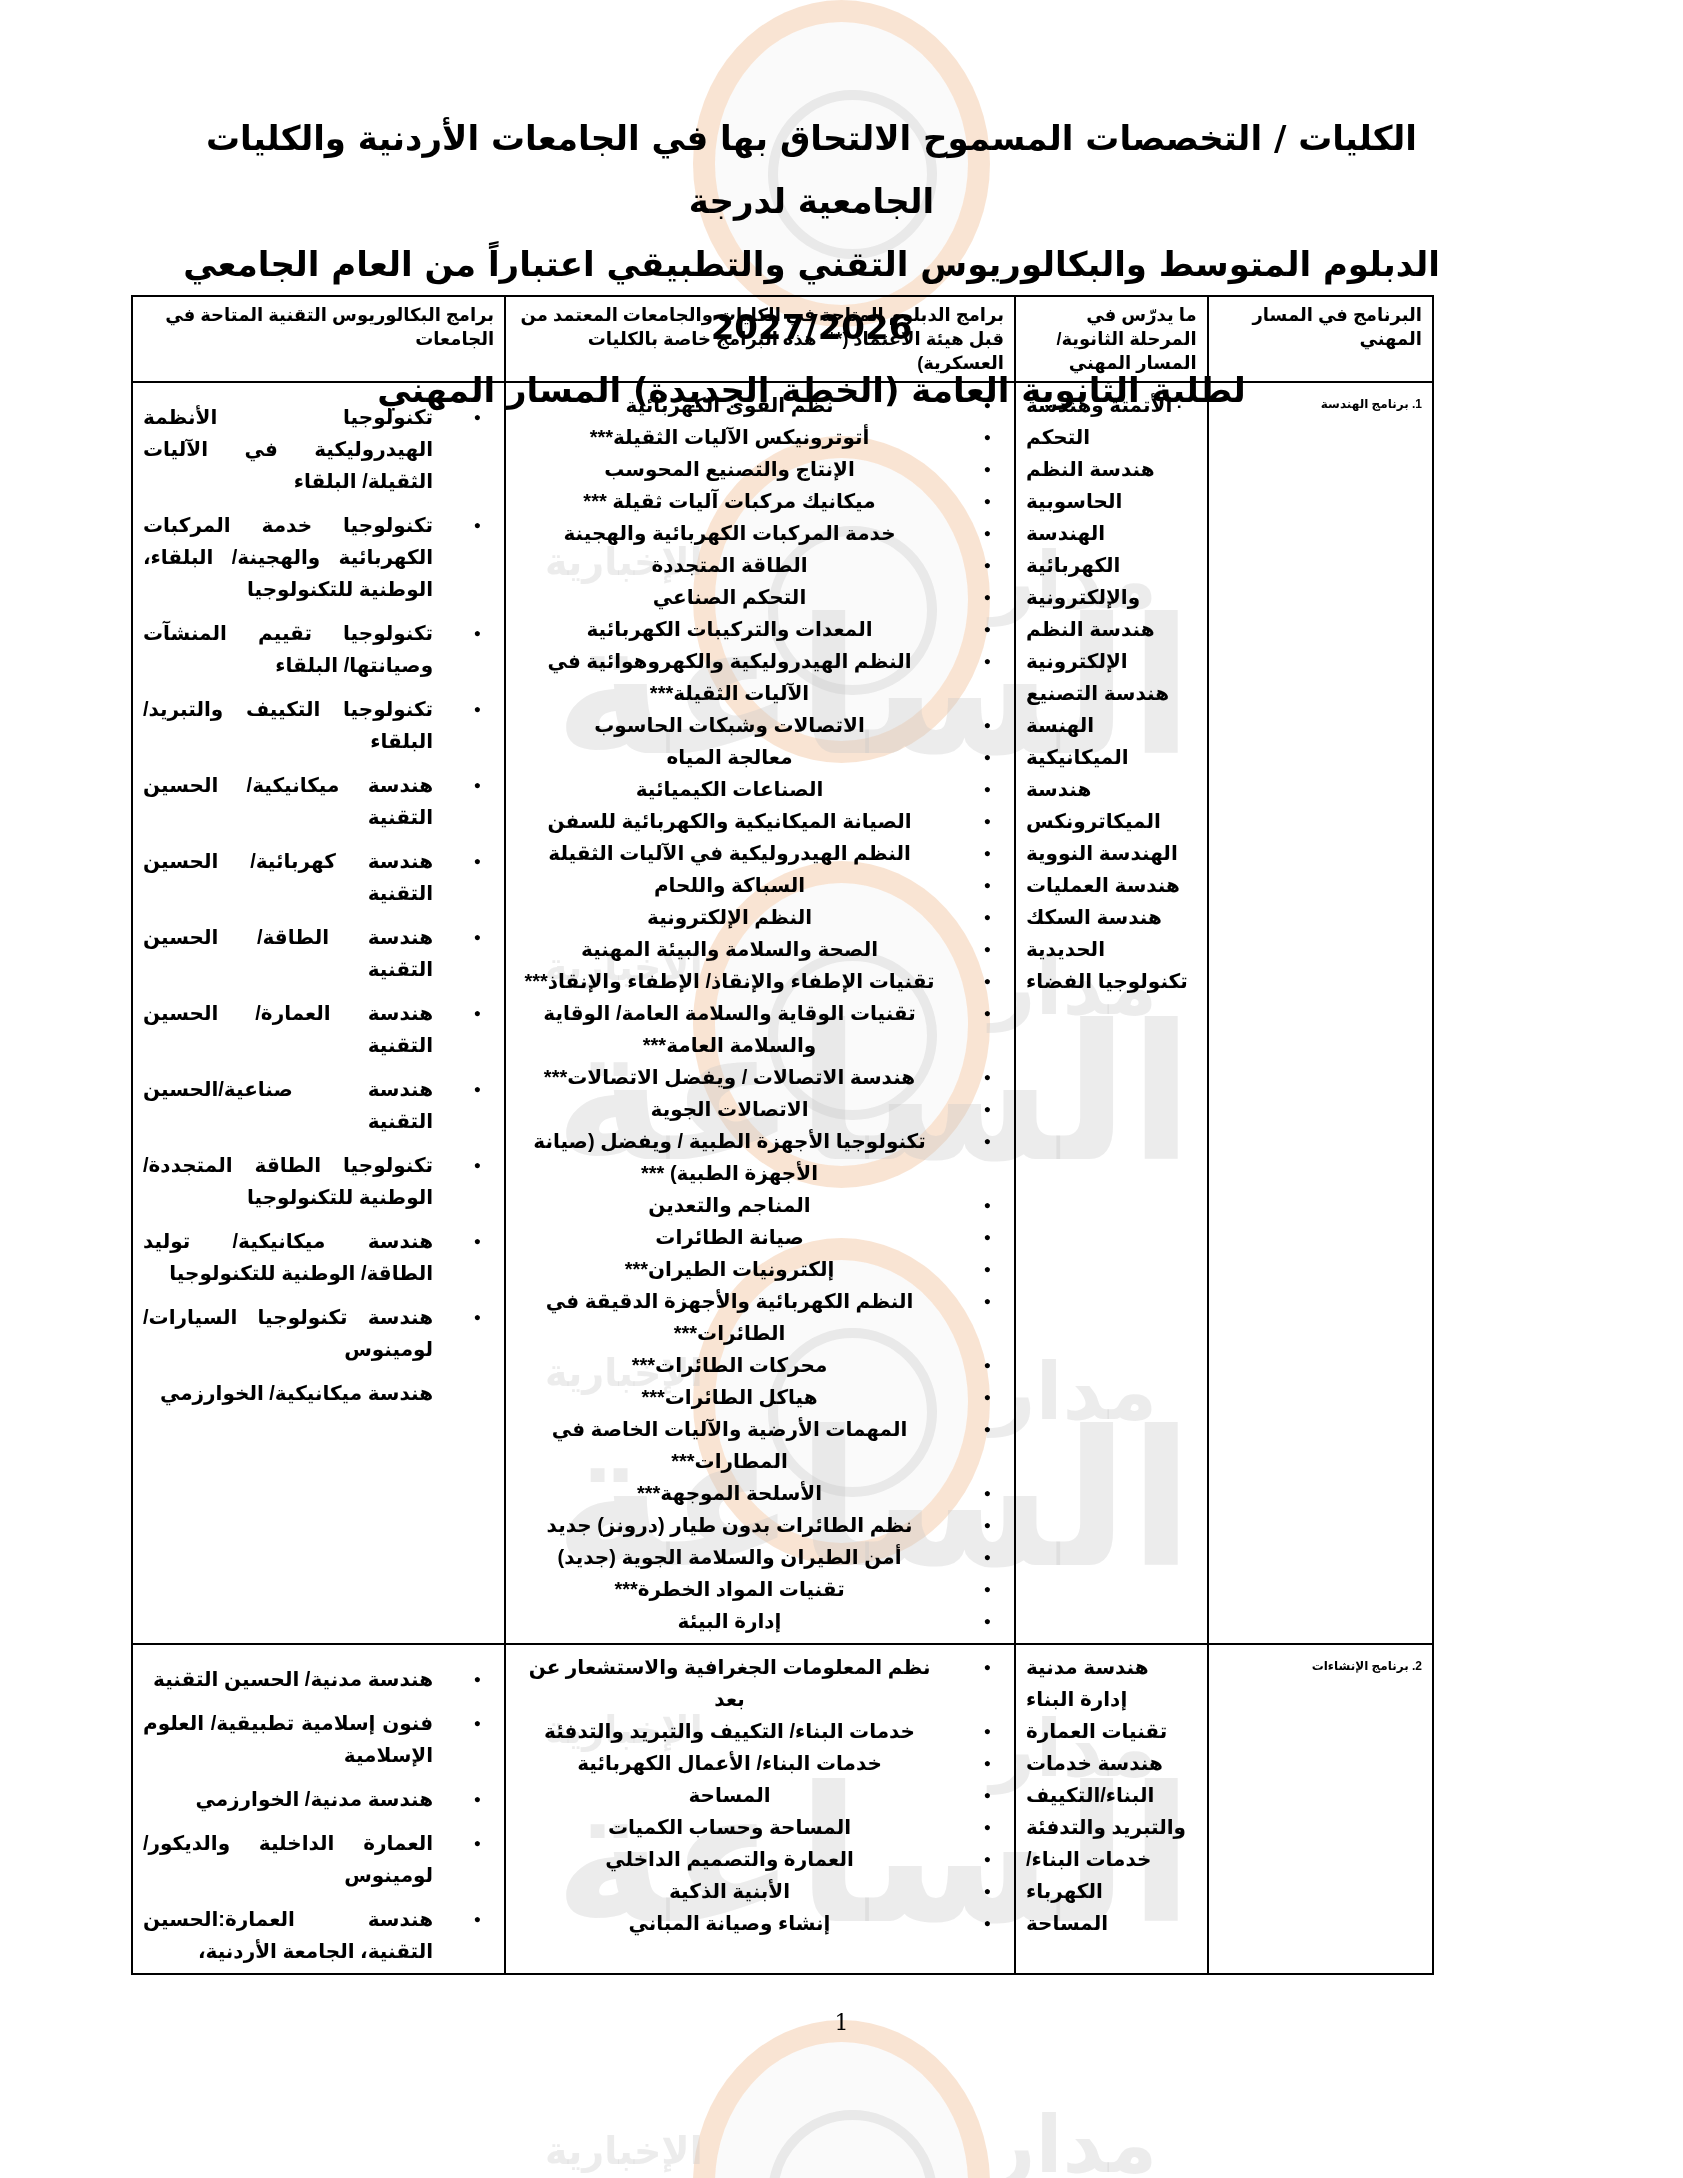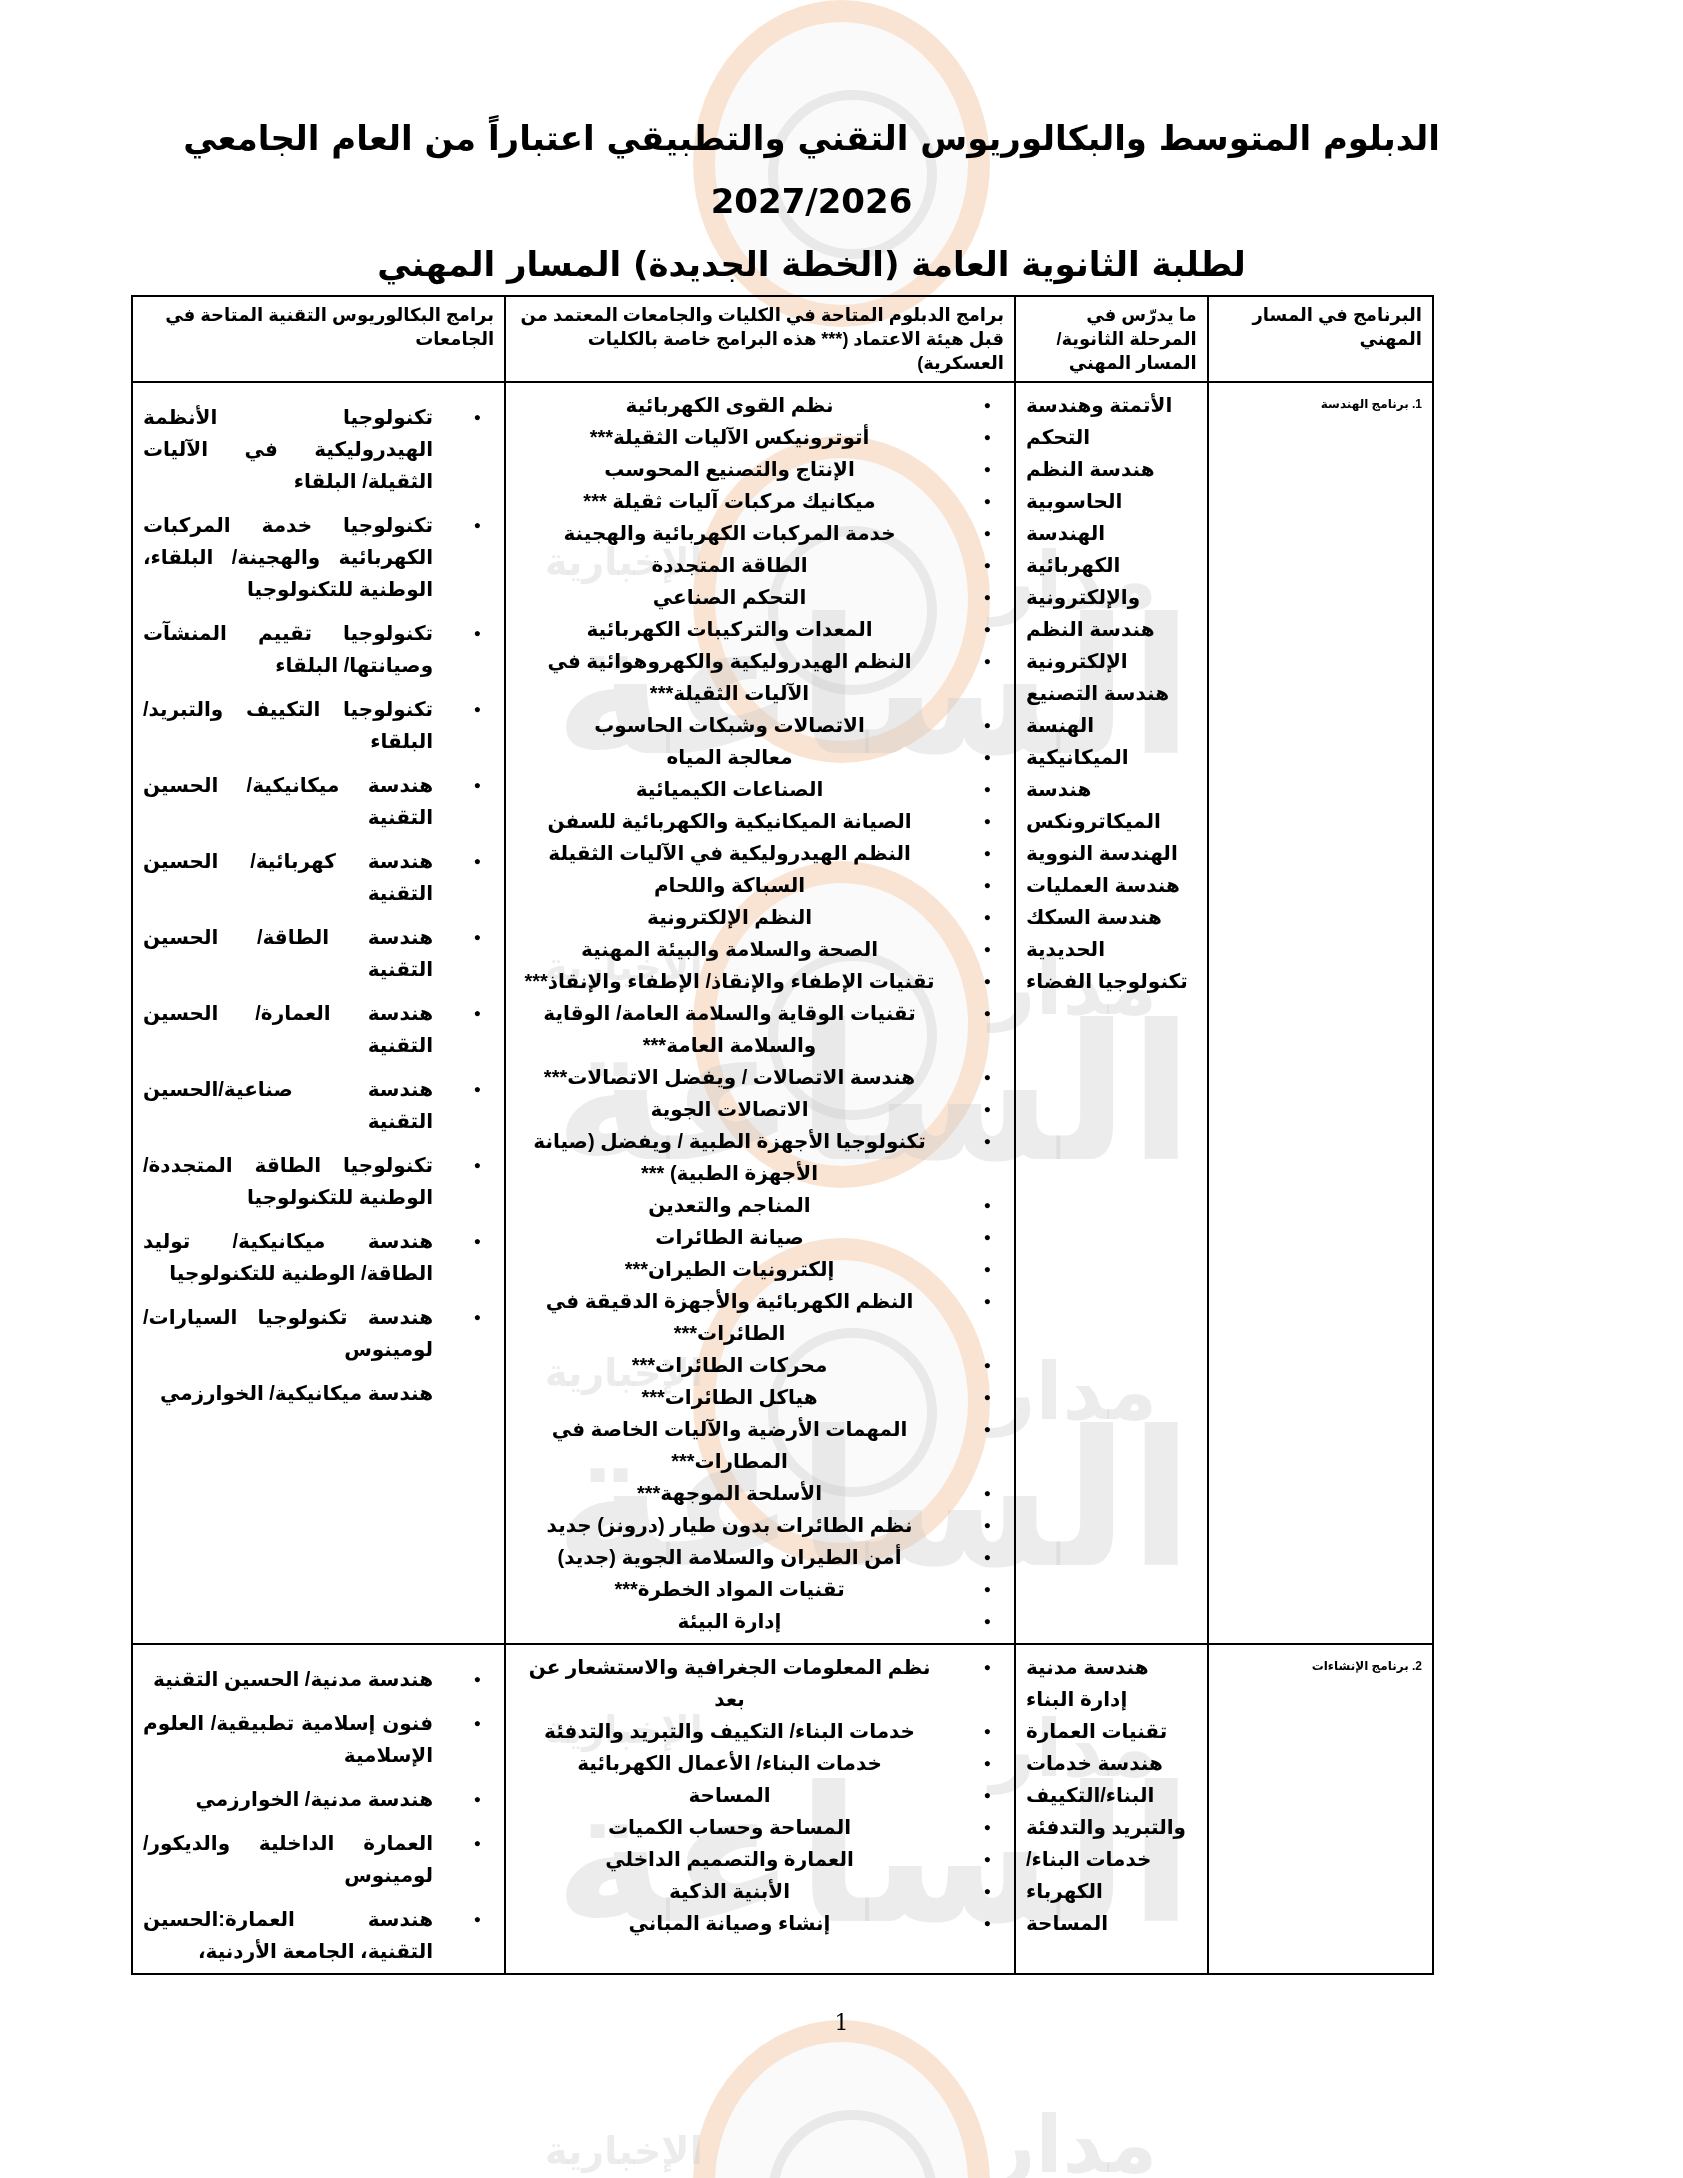--- a/index.html
+++ b/index.html
@@ -62,20 +62,21 @@
 <div class="wm wm-text wm-big" style="left:554px;top:1406px;">الساعة</div>
 
 <div class="wm wm-text wm-mid" style="left:990px;top:1703px;">مدار</div>
 <div class="wm wm-text wm-small" style="left:545px;top:1708px;">الإخبارية</div>
 <div class="wm wm-text wm-big" style="left:554px;top:1762px;">الساعة</div>
 
 <div class="wm wm-text wm-small" style="left:545px;top:2129px;">الإخبارية</div>
 <div class="wm wm-text wm-mid" style="left:990px;top:2099px;">مدار</div>
 
 <div class="title">
+  <div>الكليات / التخصصات المسموح الالتحاق بها في الجامعات الأردنية والكليات الجامعية لدرجة</div>
   <div>الدبلوم المتوسط والبكالوريوس التقني والتطبيقي اعتباراً من العام الجامعي 2027/2026</div>
   <div>لطلبة الثانوية العامة (الخطة الجديدة) المسار المهني</div>
 </div>
 
 <table class="main">
   <thead>
     <tr>
       <th class="c1">البرنامج في المسار المهني</th>
       <th class="c2">ما يدرّس في المرحلة الثانوية/ المسار المهني</th>
       <th class="c3">برامج الدبلوم المتاحة في الكليات والجامعات المعتمد من قبل هيئة الاعتماد (*** هذه البرامج خاصة بالكليات العسكرية)</th>

